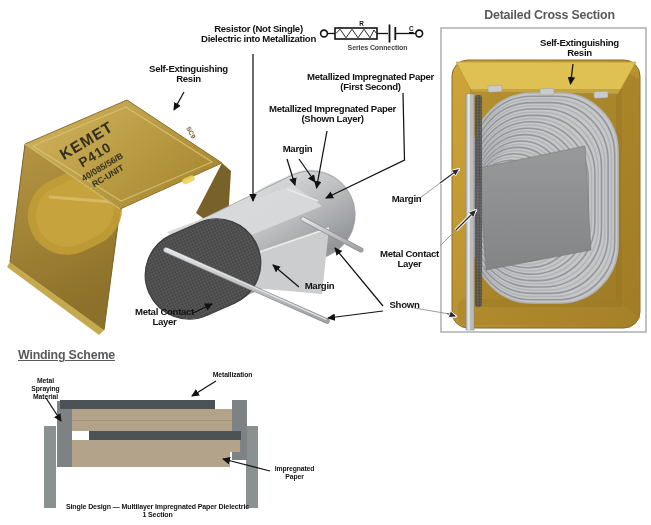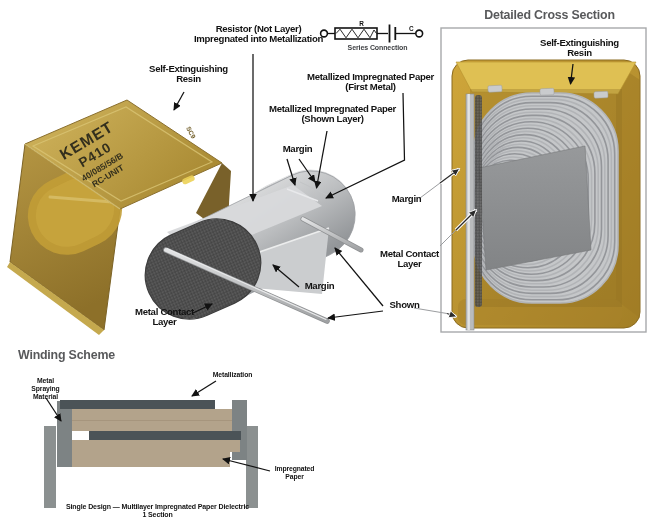--- a/index.html
+++ b/index.html
@@ -1,21 +1,21 @@
 <!DOCTYPE html>
 <html><head>
 <meta charset="utf-8">
 <style>
   html,body{margin:0;padding:0;background:#fff;}
   .stage{position:relative;width:651px;height:525px;background:#fff;overflow:hidden;
          font-family:"Liberation Sans",sans-serif;}
   .layer{position:absolute;left:0;top:0;width:651px;height:525px;}
   .lbl{position:absolute;font-weight:bold;font-size:9.6px;line-height:1.08;color:#121212;
        text-align:center;transform:translateX(-50%);white-space:nowrap;letter-spacing:-0.3px;padding-left:11px;}
-  .lbl.left{transform:none;text-align:center;}
+  .lbl.left{transform:none;text-align:center;text-decoration:underline;}
   .title{font-size:12.4px;color:#58595b;letter-spacing:-0.2px;}
   .tiny{font-size:6.8px;line-height:1.18;letter-spacing:-0.1px;}
   .cap{font-size:7px;line-height:1.25;letter-spacing:-0.1px;}
   .schem{font-size:6.4px;letter-spacing:0;}
   .sercon{font-size:7px;color:#3f4144;letter-spacing:-0.1px;}
 </style>
 </head>
 <body>
 
 <div class="stage">
@@ -203,30 +203,30 @@
       <line x1="456" y1="230" x2="476" y2="210" stroke="#2b2b2b" stroke-width="1.2" marker-end="url(#ahw)"></line>
     </g>
     <line x1="573" y1="64" x2="570.5" y2="84" marker-end="url(#ah)"></line>
     <line x1="46" y1="398" x2="61" y2="421" marker-end="url(#ah)"></line>
     <line x1="216" y1="381" x2="192" y2="396" marker-end="url(#ah)"></line>
     <line x1="270" y1="471" x2="223" y2="459" marker-end="url(#ah)"></line>
   </svg>
 
   <div class="layer">
     <div class="lbl" style="left:253px;top:24px">
-      <div>Resistor (Not Layer)</div>
-      <div>Impregnated into Metallization</div>
+      <div>Resistor (Not Single)</div>
+      <div>Dielectric into Metallization</div>
     </div>
     <div class="lbl" style="left:183px;top:64px">
       <div>Self-Extinguishing</div>
       <div>Resin</div>
     </div>
     <div class="lbl" style="left:365px;top:72px">
       <div>Metallized Impregnated Paper</div>
-      <div>(First Metal)</div>
+      <div>(First Second)</div>
     </div>
     <div class="lbl" style="left:327px;top:104px">
       <div>Metallized Impregnated Paper</div>
       <div>(Shown Layer)</div>
     </div>
     <div class="lbl" style="left:292px;top:144px">Margin</div>
     <div class="lbl" style="left:314px;top:281px">Margin</div>
     <div class="lbl" style="left:159px;top:307px">
       <div>Metal Contact</div>
       <div>Layer</div>

